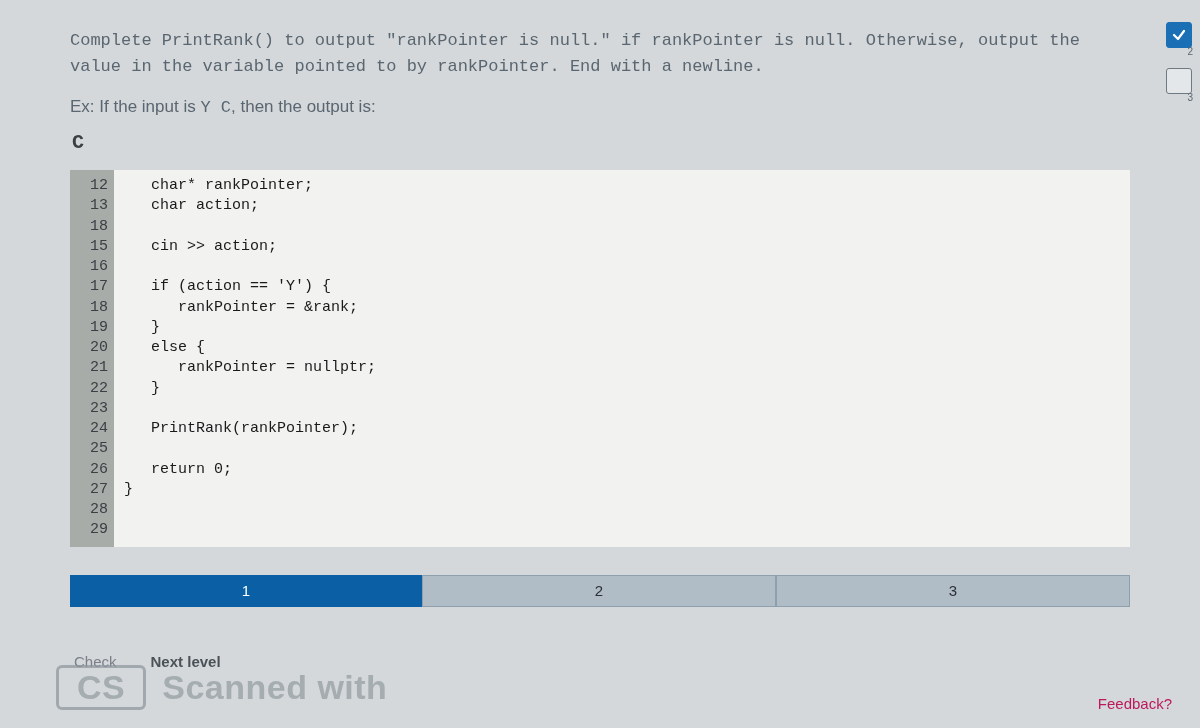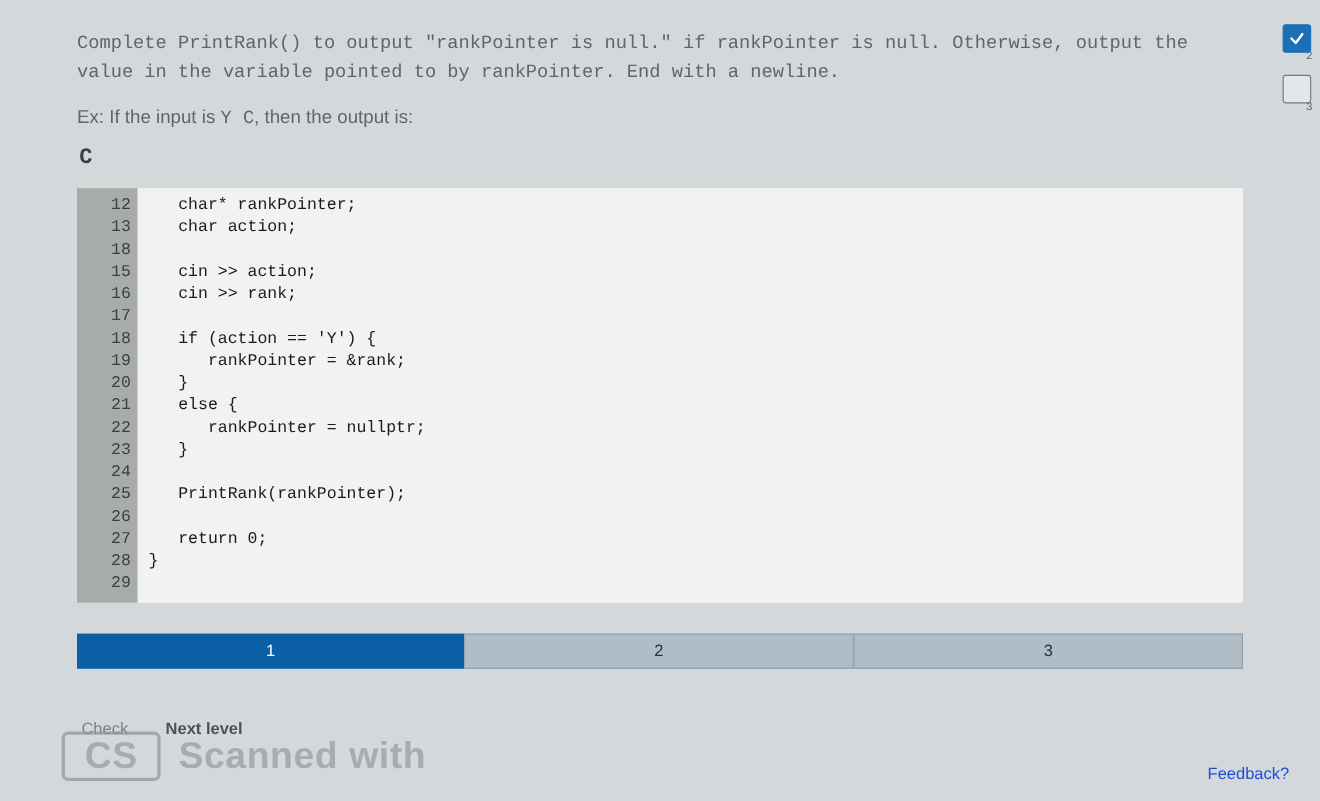--- a/index.html
+++ b/index.html
@@ -39,21 +39,21 @@
     font-family: Menlo, Consolas, "Courier New", monospace;
     font-size: 15px;
     line-height: 1.35;
     display: flex;
     margin-bottom: 28px;
   }
   .gutter {
     background: #a8aca8;
     color: #3a3f44;
     text-align: right;
-    padding: 6px 6px 6px 21px;
+    padding: 6px 6px 6px 10px;
     user-select: none;
   }
   .gutter div { min-width: 28px; }
   .code-lines {
     padding: 6px 10px;
     color: #1a1a1a;
   }
   .code-lines div { white-space: pre; min-height: 1.35em; }
 
   .progress-bar {
@@ -109,21 +109,21 @@
     border: 3px solid rgba(140,150,155,0.7);
     border-radius: 6px;
     padding: 0 18px;
     margin-right: 16px;
     font-size: 34px;
   }
   .feedback-link {
     position: absolute;
     right: 28px;
     bottom: 16px;
-    color: #1d4ed8;
+    color: #be185d;
     font-size: 15px;
   }
   .side-badges {
     position: absolute;
     right: 8px;
     top: 22px;
     display: flex;
     flex-direction: column;
     gap: 20px;
     align-items: center;
@@ -181,21 +181,20 @@
         <div>26</div>
         <div>27</div>
         <div>28</div>
         <div>29</div>
       </div>
     <div class="code-lines" id="codelines">
         <div>   char* rankPointer;</div>
         <div>   char action;</div>
         <div></div>
         <div>   cin &gt;&gt; action;</div>
-        <div>   cin &gt;&gt; rank;</div>
         <div></div>
         <div>   if (action == 'Y') {</div>
         <div>      rankPointer = &amp;rank;</div>
         <div>   }</div>
         <div>   else {</div>
         <div>      rankPointer = nullptr;</div>
         <div>   }</div>
         <div></div>
         <div>   PrintRank(rankPointer);</div>
         <div></div>

